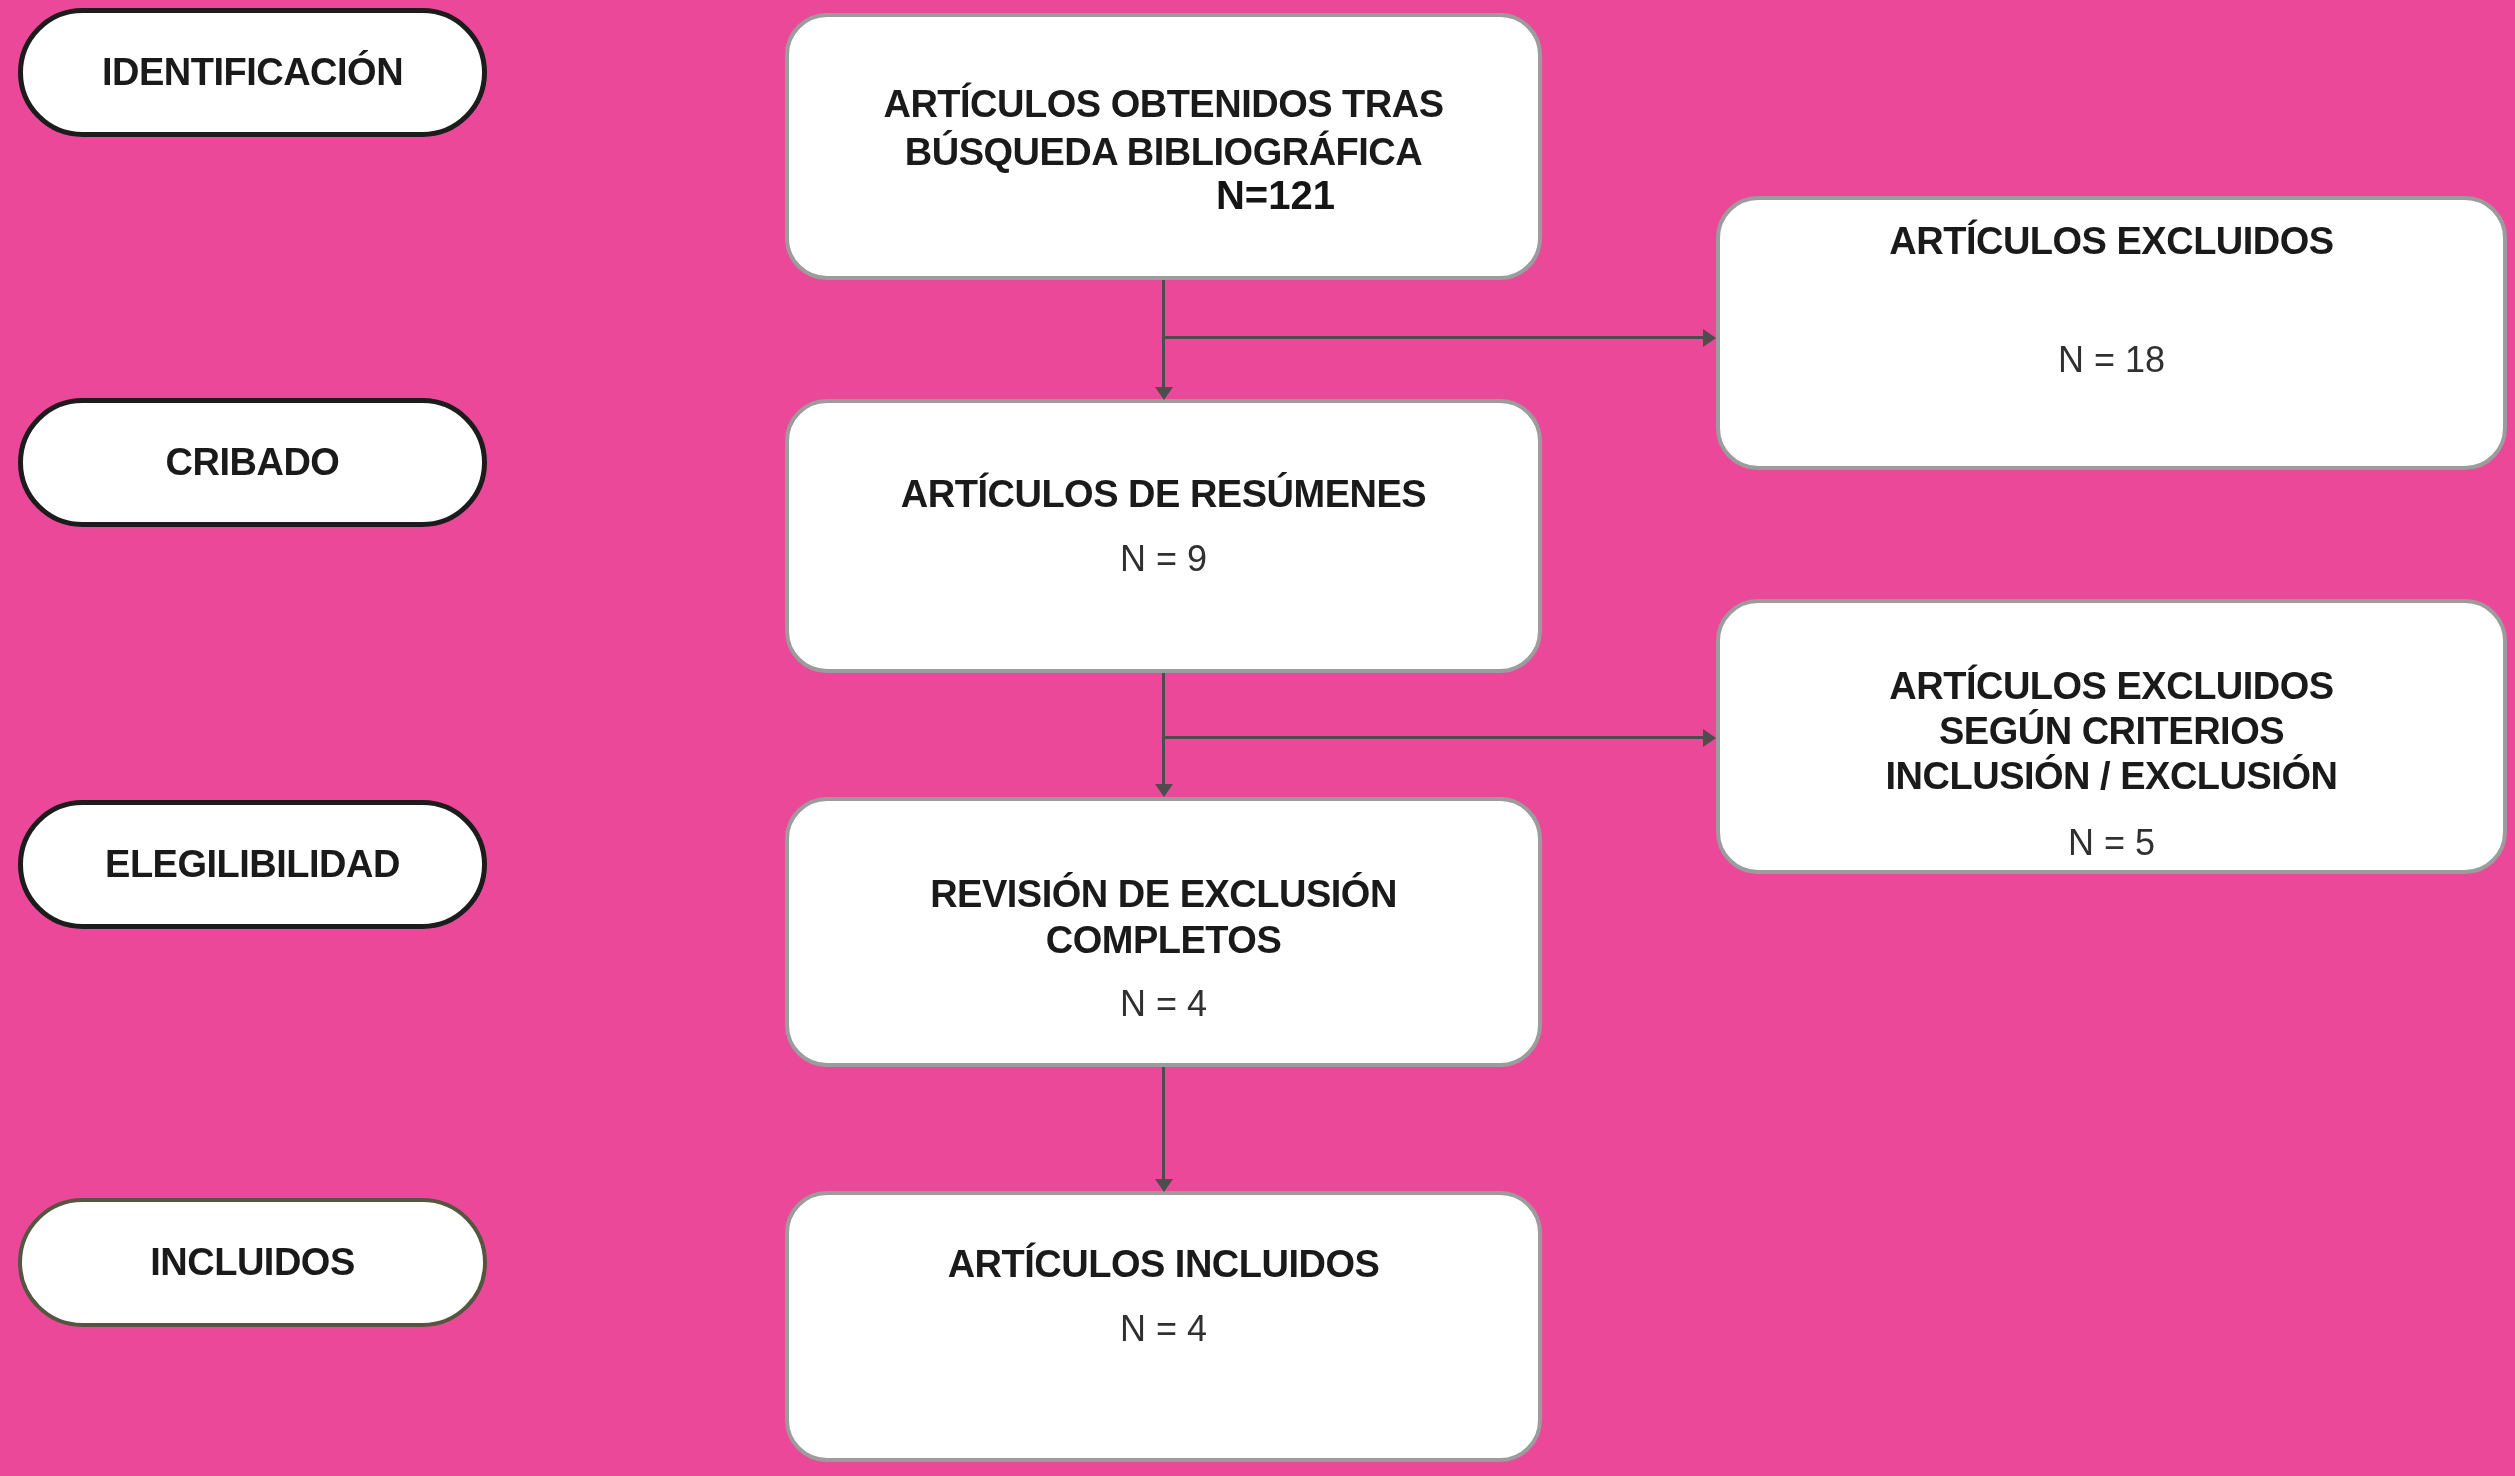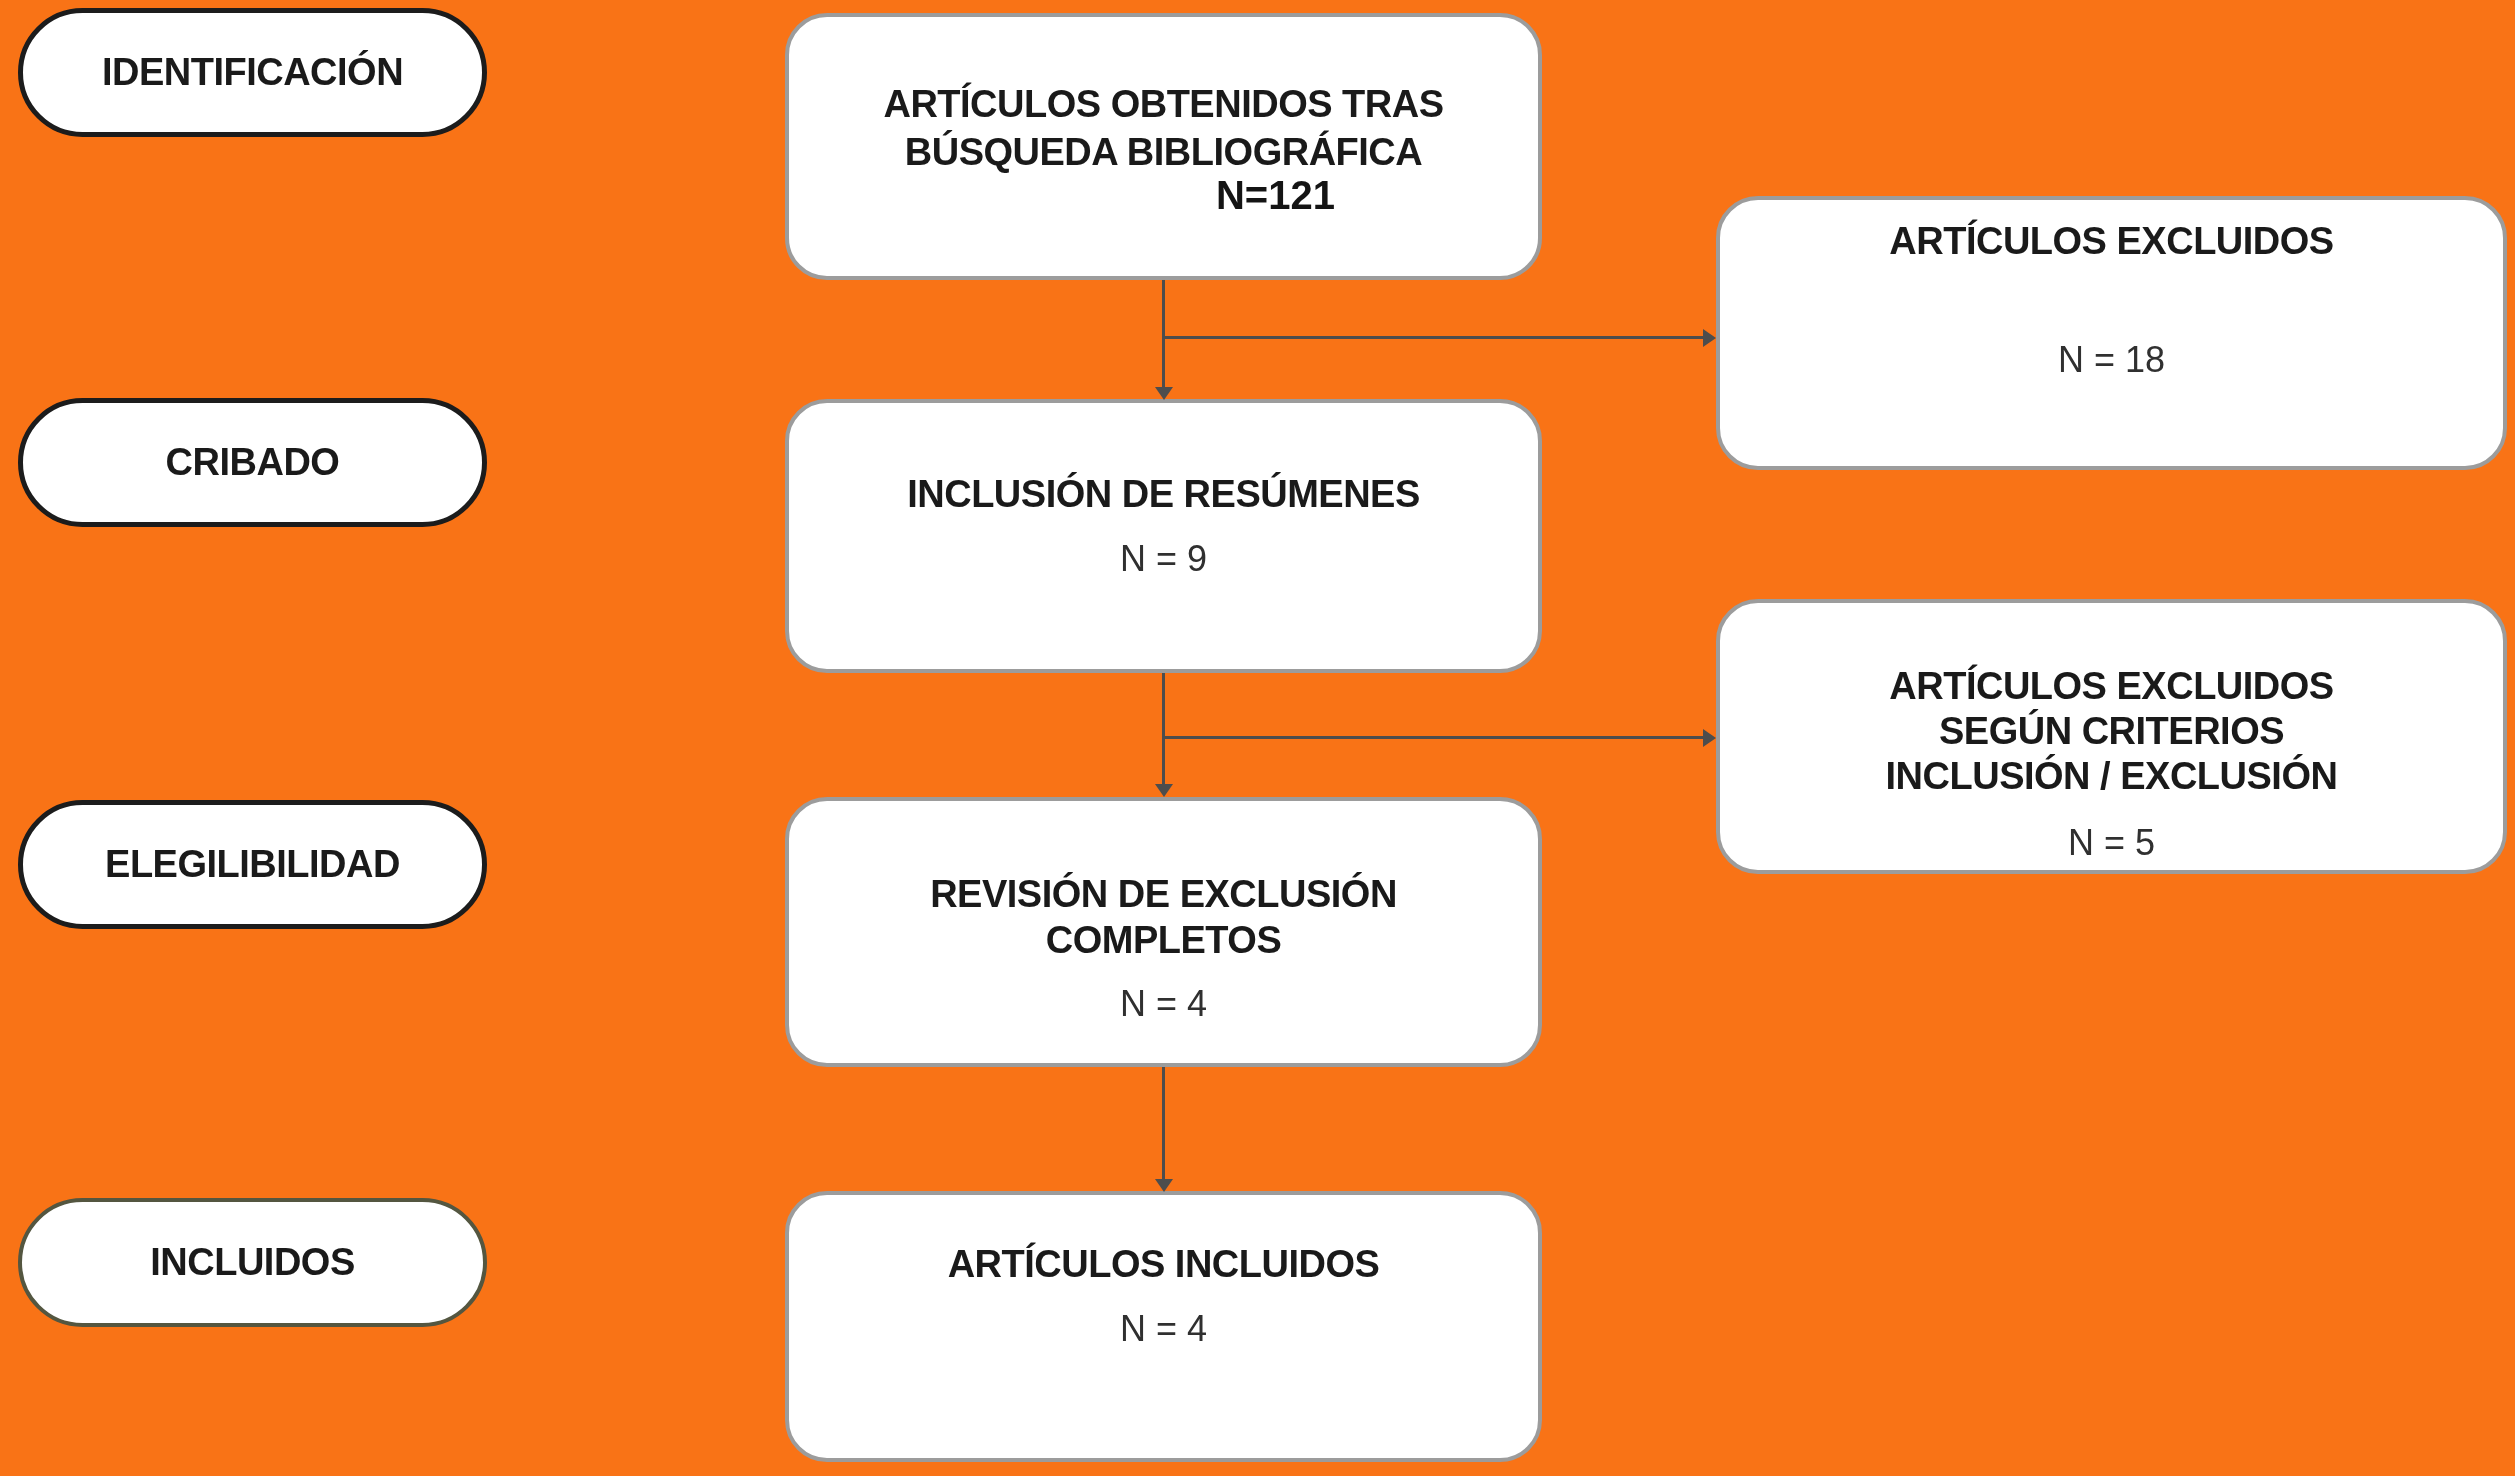--- a/index.html
+++ b/index.html
@@ -1,17 +1,17 @@
 <!DOCTYPE html>
 <html><head>
 <meta charset="utf-8">
 <style>
   html,body{margin:0;padding:0;background:#ffffff;}
   .canvas{
-    position:relative;width:2516px;height:1476px;background:#f97316;overflow:hidden;
+    position:relative;width:2516px;height:1476px;background:#ec4899;overflow:hidden;
     font-family:"Liberation Sans","DejaVu Sans",sans-serif;
   }
   
   .pill{
     position:absolute;left:18px;width:469px;height:129px;
     border:5px solid #1c1c1c;border-radius:69px;background:#ffffff;
     display:flex;align-items:center;justify-content:center;box-sizing:border-box;
   }
   .pill .pill-label{
     font-size:38px;font-weight:700;color:#1a1a1a;letter-spacing:-0.5px;white-space:nowrap;
@@ -94,21 +94,21 @@
   </div>
   <div class="pill p4">
     <span class="pill-label">INCLUIDOS</span>
   </div>
 
   <div class="fbox mbox m1">
     <div class="title">ARTÍCULOS OBTENIDOS TRAS BÚSQUEDA BIBLIOGRÁFICA</div>
     <div class="nval">N=121</div>
   </div>
   <div class="fbox mbox m2">
-    <div class="title">INCLUSIÓN DE RESÚMENES</div>
+    <div class="title">ARTÍCULOS DE RESÚMENES</div>
     <div class="nval">N = 9</div>
   </div>
   <div class="fbox mbox m3">
     <div class="title">REVISIÓN DE EXCLUSIÓN COMPLETOS</div>
     <div class="nval">N = 4</div>
   </div>
   <div class="fbox mbox m4">
     <div class="title">ARTÍCULOS INCLUIDOS</div>
     <div class="nval">N = 4</div>
   </div>

